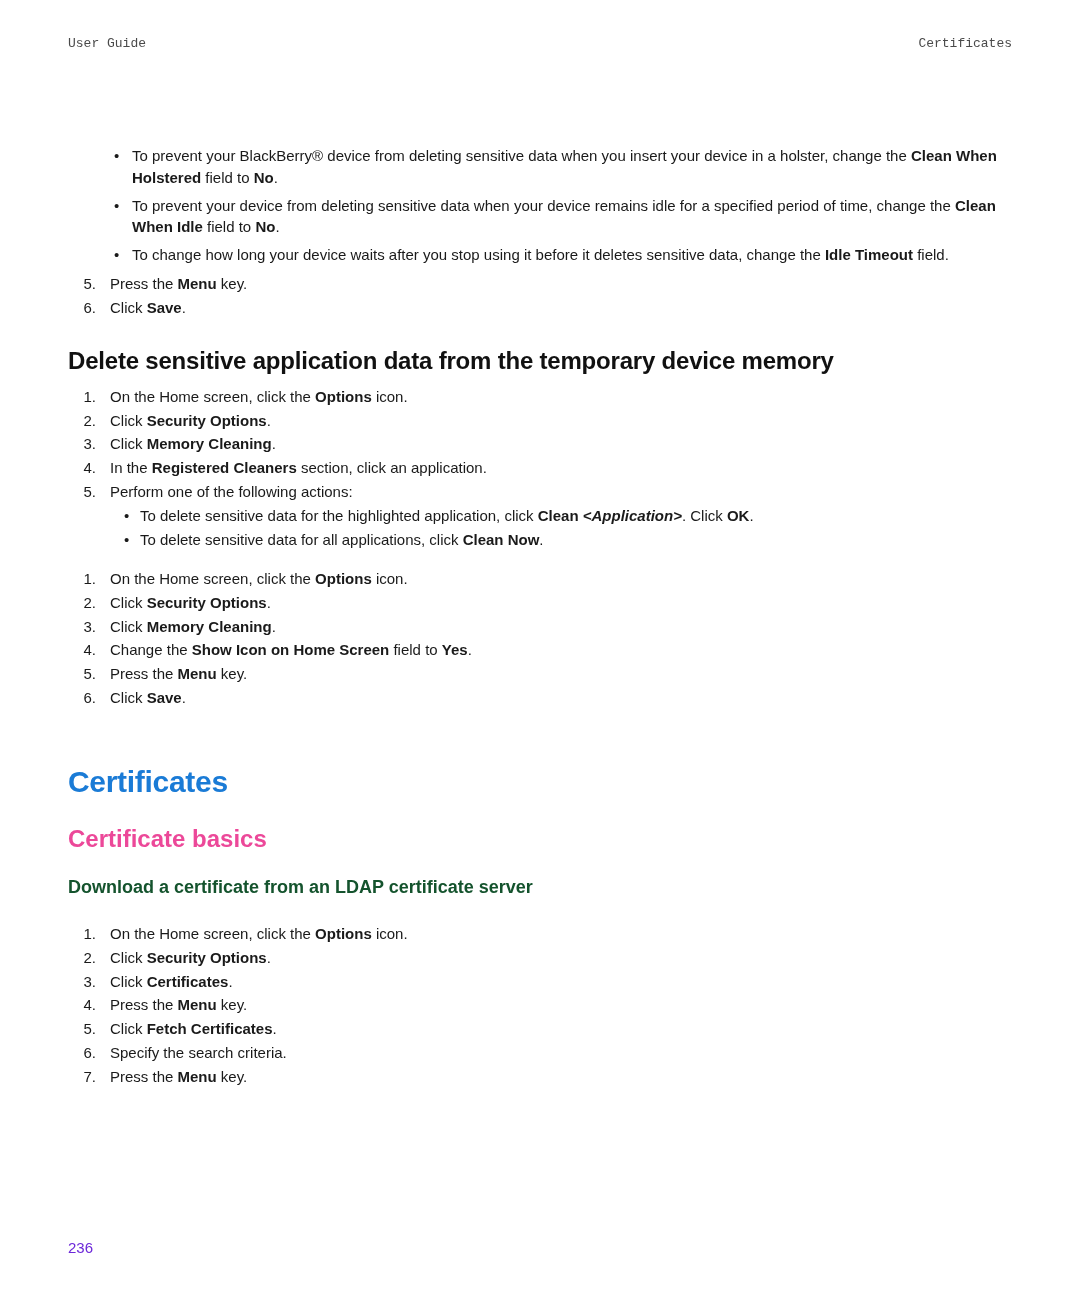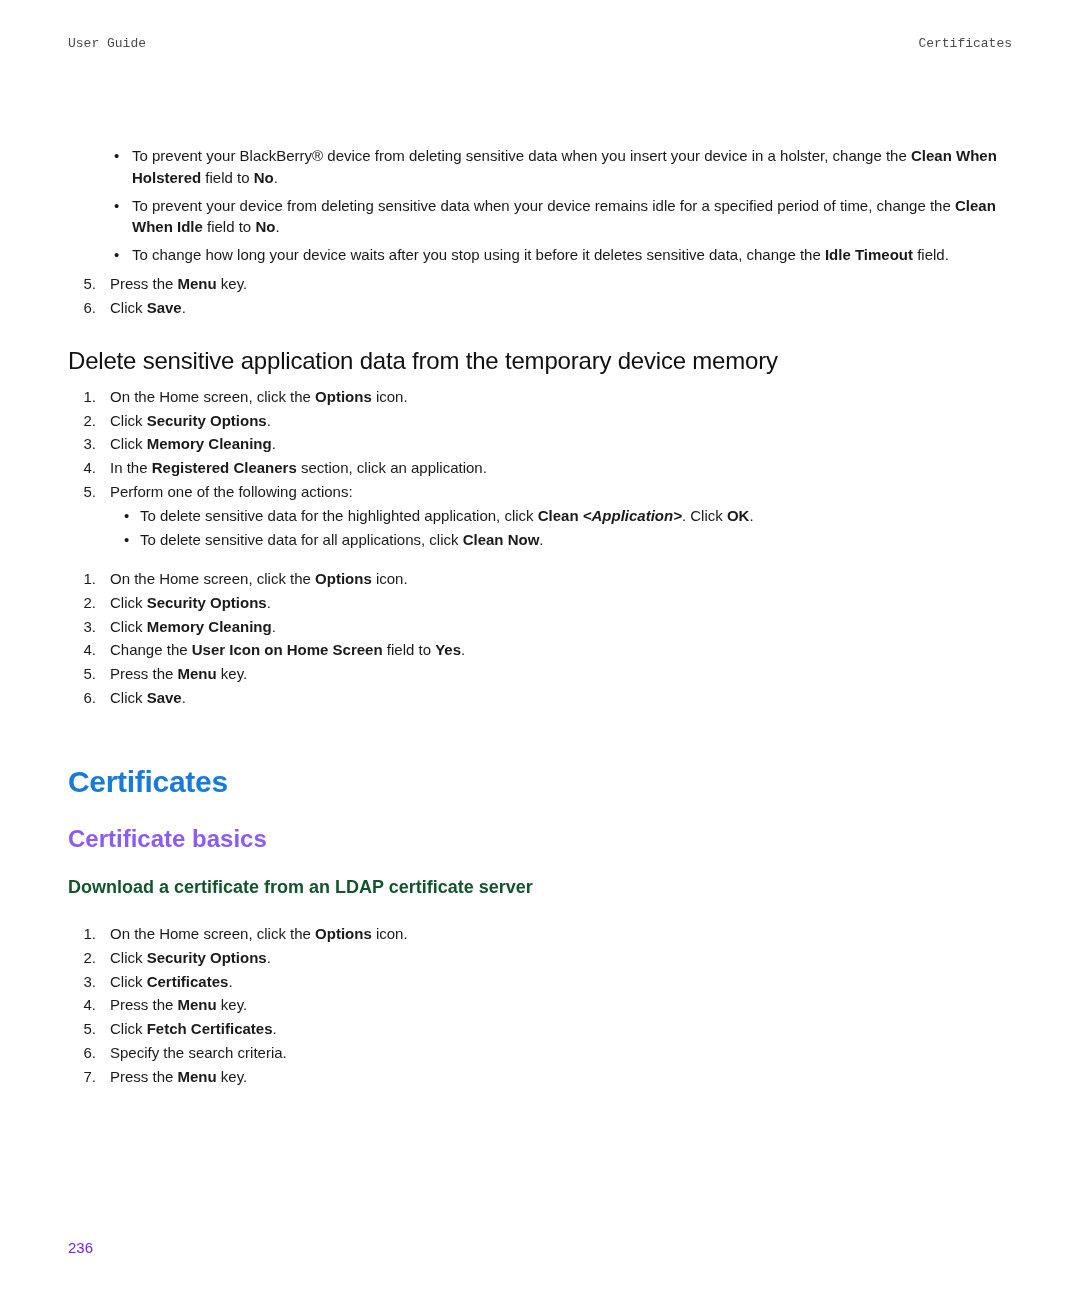--- a/index.html
+++ b/index.html
@@ -77,37 +77,37 @@
     margin-bottom: 1px;
   }
   ul.sub-bullets li::before {
     content: "•";
     position: absolute;
     left: 0;
     top: 0;
   }
   h2.section-black {
     font-size: 24px;
-    font-weight: 400;
+    font-weight: 700;
     margin: 28px 0 10px 0;
     color: #111;
     letter-spacing: -0.2px;
   }
   h1.section-blue {
     font-size: 30px;
     font-weight: 700;
     margin: 56px 0 18px 0;
     color: #1a7bd6;
     letter-spacing: -0.3px;
   }
   h2.sub-black {
     font-size: 24px;
     font-weight: 400;
     margin: 26px 0 24px 0;
-    color: #8b5cf6;
+    color: #ec4899;
   }
   h2.sub-black strong.title {
     font-weight: 700;
   }
   h3.topic {
     font-size: 18px;
     font-weight: 700;
     margin: 14px 0 24px 0;
     color: #14532d;
   }
@@ -153,21 +153,21 @@
         <li><span class="num">5.</span>Perform one of the following actions:<ul class="sub-bullets">
             <li>To delete sensitive data for the highlighted application, click <b>Clean </b><b><span class="ital">&lt;Application&gt;</span></b>. Click <b>OK</b>.</li>
             <li>To delete sensitive data for all applications, click <b>Clean Now</b>.</li>
           </ul></li>
       </ol>
 
     <ol class="numlist" id="sec2-steps">
         <li><span class="num">1.</span>On the Home screen, click the <b>Options</b> icon.</li>
         <li><span class="num">2.</span>Click <b>Security Options</b>.</li>
         <li><span class="num">3.</span>Click <b>Memory Cleaning</b>.</li>
-        <li><span class="num">4.</span>Change the <b>User Icon on Home Screen</b> field to <b>Yes</b>.</li>
+        <li><span class="num">4.</span>Change the <b>Show Icon on Home Screen</b> field to <b>Yes</b>.</li>
         <li><span class="num">5.</span>Press the <b>Menu</b> key.</li>
         <li><span class="num">6.</span>Click <b>Save</b>.</li>
       </ol>
 
     <h1 class="section-blue">Certificates</h1>
 
     <h2 class="sub-black"><strong class="title">Certificate basics</strong></h2>
 
     <h3 class="topic">Download a certificate from an LDAP certificate server</h3>
     <ol class="numlist" id="topic-steps">

